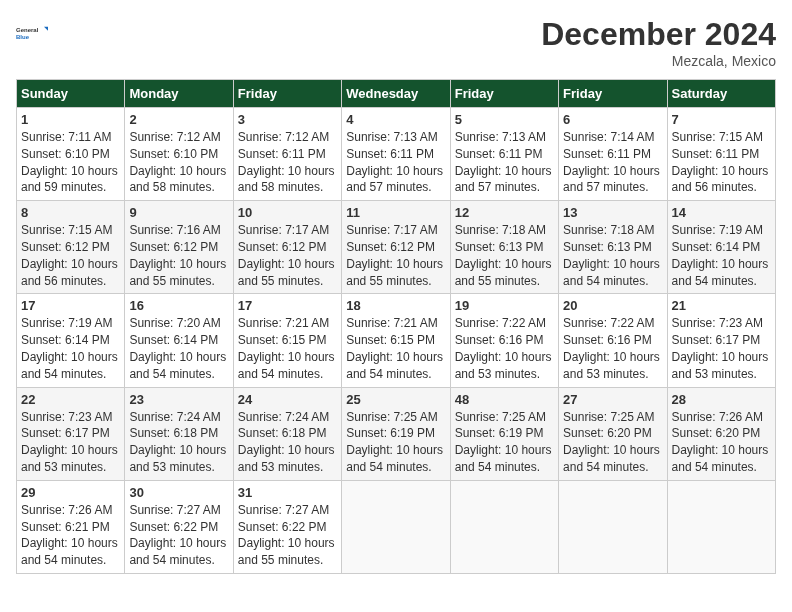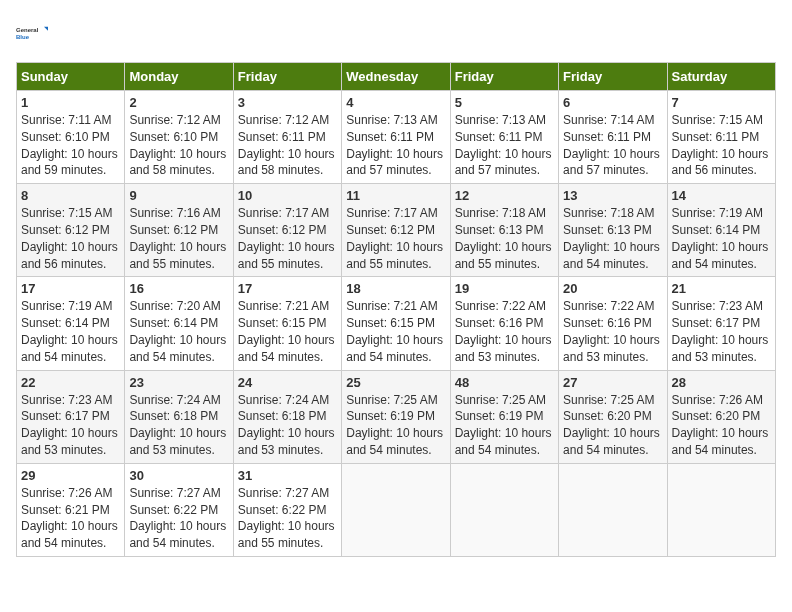--- a/index.html
+++ b/index.html
@@ -32,21 +32,21 @@
     .location {
       font-size: 14px;
       color: #555;
     }
     table {
       width: 100%;
       border-collapse: collapse;
       font-size: 11px;
     }
     thead tr th {
-      background-color: #4d7c0f;
+      background-color: #14532d;
       color: #fff;
       padding: 6px 4px;
       text-align: left;
       font-size: 13px;
       font-weight: bold;
       border: 1px solid #ccc;
     }
     tbody tr td {
       border: 1px solid #ccc;
       vertical-align: top;
@@ -78,20 +78,22 @@
 
 <div class="header">
   <div class="logo">
     <svg width="32" height="36" viewBox="0 0 80 40">
       <text x="0" y="16" font-size="15" font-weight="bold" fill="#333" font-family="Arial">General</text>
       <text x="0" y="32" font-size="15" font-weight="bold" fill="#1a6bbf" font-family="Arial">Blue</text>
       <polygon points="70,2 80,2 80,12" fill="#1a6bbf"></polygon>
     </svg>
   </div>
   <div class="title-section">
+    <div class="month-title">December 2024</div>
+    <div class="location">Mezcala, Mexico</div>
   </div>
 </div>
 
 <table>
   <thead>
     <tr>
     <th>Sunday</th>
         <th>Monday</th>
         <th>Friday</th>
         <th>Wednesday</th>

